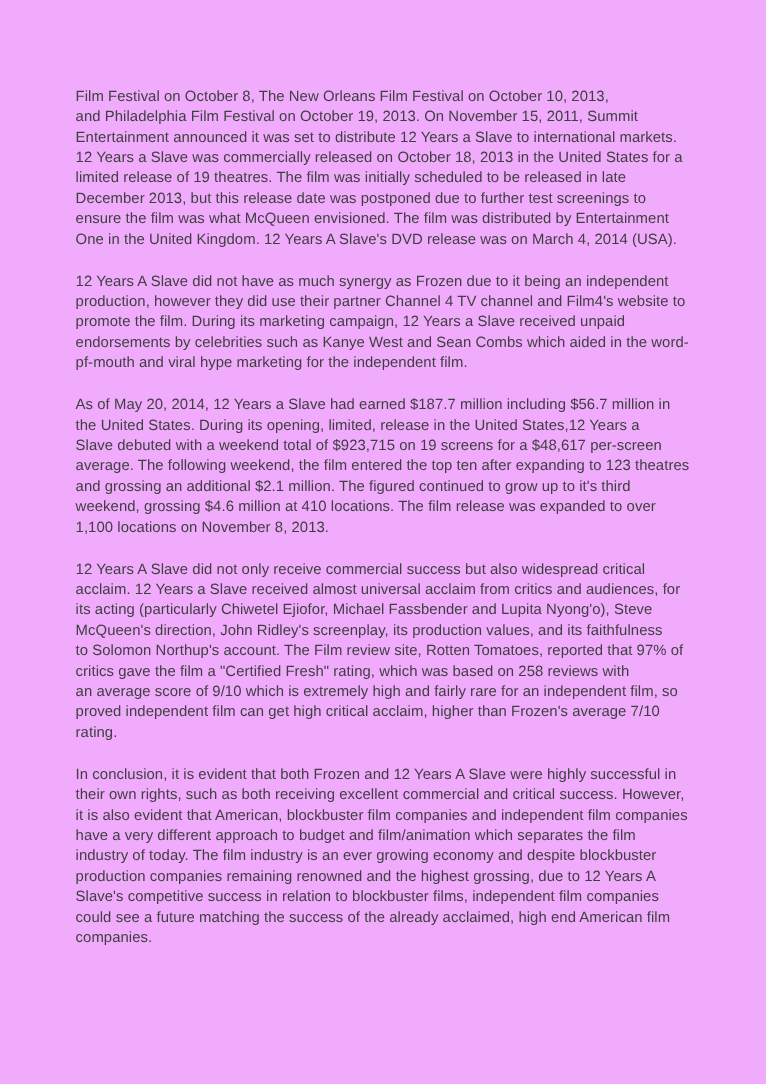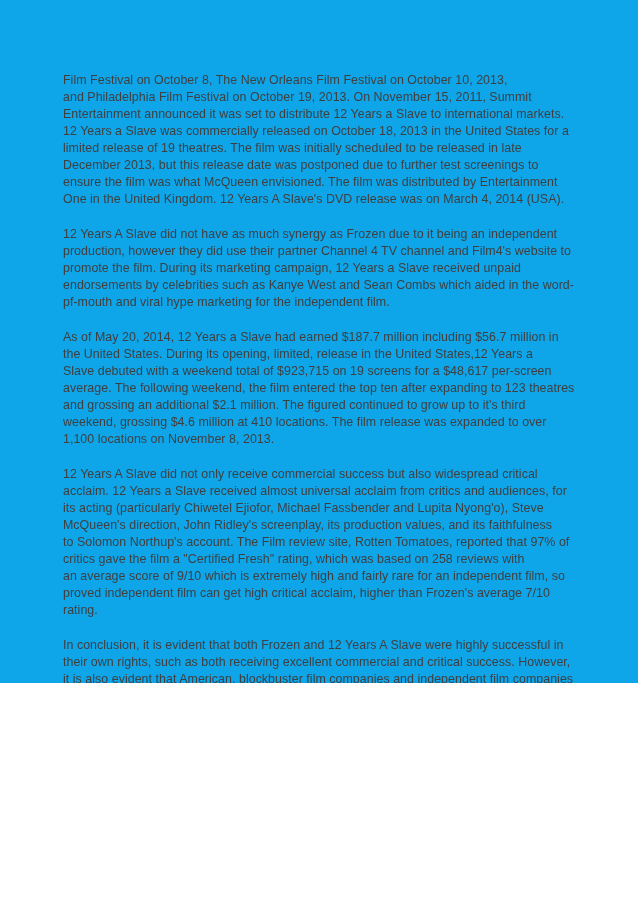--- a/index.html
+++ b/index.html
@@ -3,22 +3,22 @@
 <meta charset="utf-8">
 <style>
   html, body {
     margin: 0;
     padding: 0;
     background: #ffffff;
   }
   .page {
     position: relative;
     width: 638px;
-    height: 683px;
-    background: #0ea5e9;
+    height: 903px;
+    background: #f0abfc;
     overflow: hidden;
     font-family: "Liberation Sans", "DejaVu Sans", sans-serif;
   }
   .text-block {
     position: absolute;
     top: 72px;
     left: 63px;
     width: 555px;
   }
   .para {

